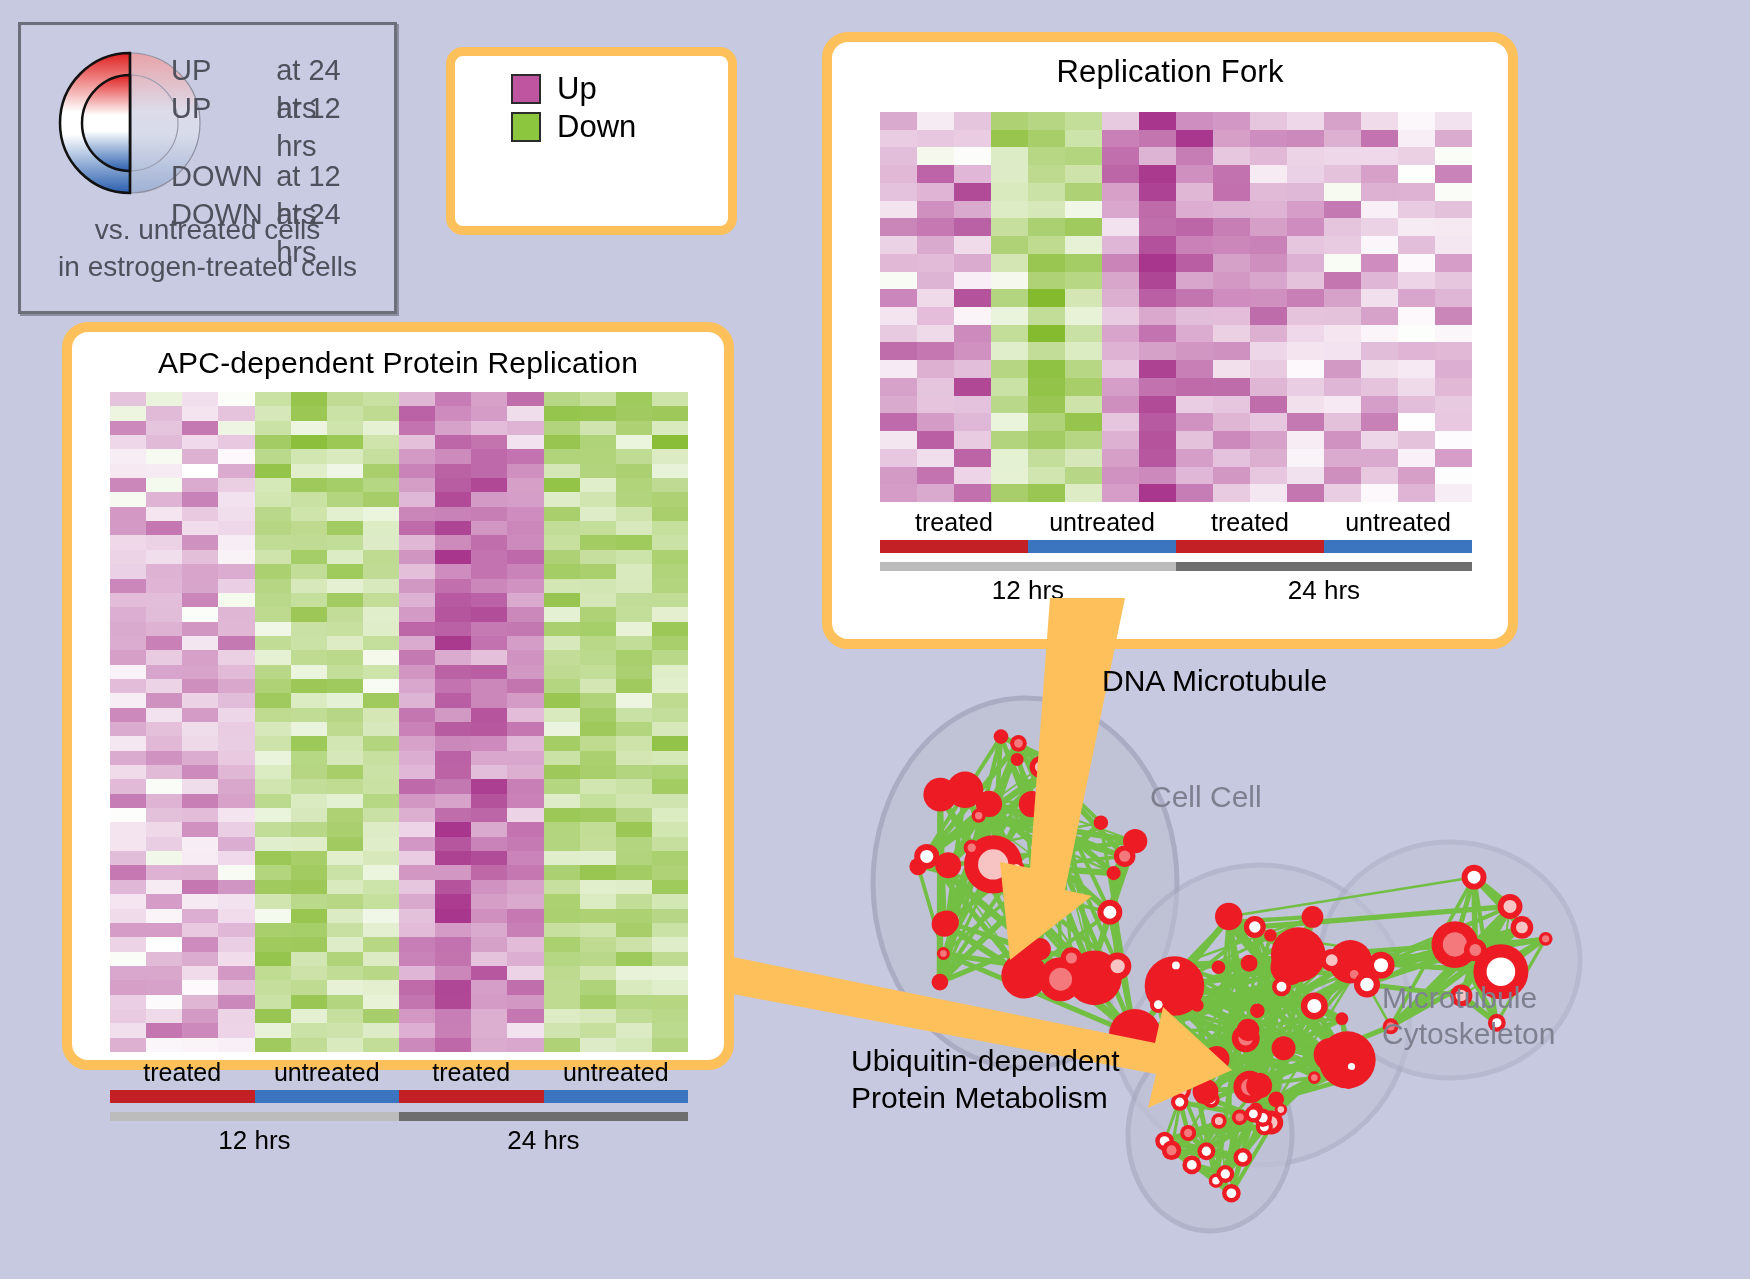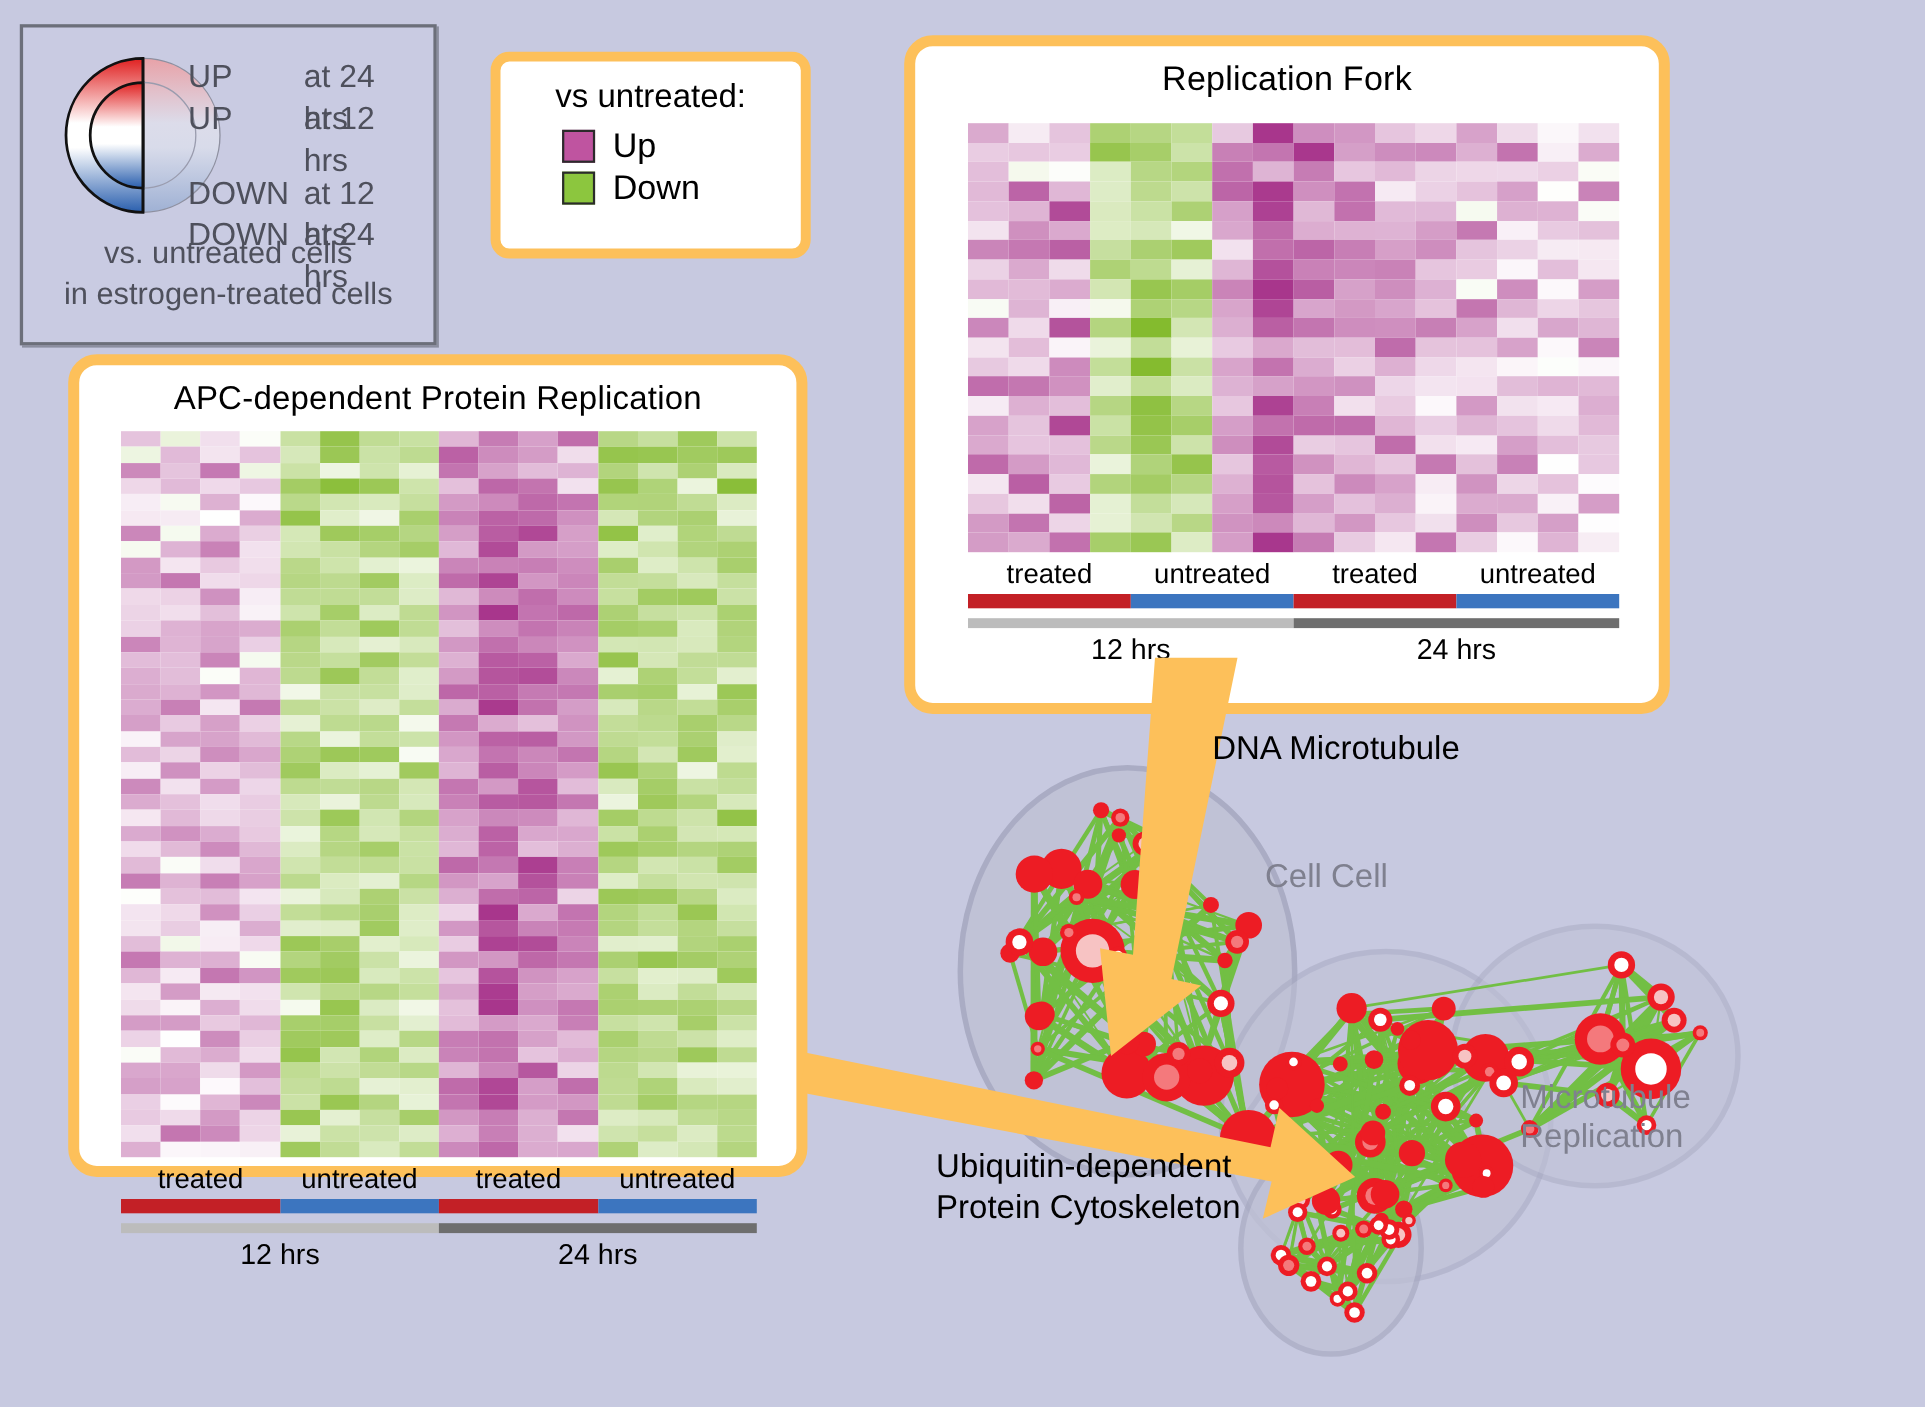--- a/index.html
+++ b/index.html
@@ -131,21 +131,20 @@
       </div>
     </div>
     <div class="key-foot">
       <div>vs. untreated cells</div>
       <div>in estrogen-treated cells</div>
     </div>
   </div>
 
   <div class="legendcard">
     <div class="l1">
-      <div>vs untreated:</div>
     </div>
     <div class="legend-items">
       <div class="legend-item">
         <span class="legend-sw" id="sw-up" style="background: rgb(191, 84, 160);"></span>
         <span class="legend-lbl">Up</span>
       </div>
       <div class="legend-item">
         <span class="legend-sw" id="sw-down" style="background: rgb(140, 198, 62);"></span>
         <span class="legend-lbl">Down</span>
       </div>
@@ -2068,16 +2067,16 @@
   </svg>
 
   <svg style="position:absolute;left:0;top:0;width:1750px;height:1279px;pointer-events:none;">
     <path d="M1050 598 L1125 598 L1065 890 L1092 896 L1010 960 L1000 862 L1030 868 Z" fill="#fdc05a"></path>
     <path d="M733 957 L1155 1043 L1163 1007 L1232 1070 L1148 1108 L1156 1074 L727 993 Z" fill="#fdc05a"></path>
   </svg>
 
   <div class="netlabel" id="lbl-dna">DNA Microtubule</div>
   <div class="netlabel" id="lbl-cc">Cell Cell</div>
   <div class="netlabel" id="lbl-mt">Microtubule
-Replication</div>
+Cytoskeleton</div>
   <div class="netlabel" id="lbl-ub">Ubiquitin-dependent
-Protein Cytoskeleton</div>
+Protein Metabolism</div>
 </div>
 
 </body></html>

